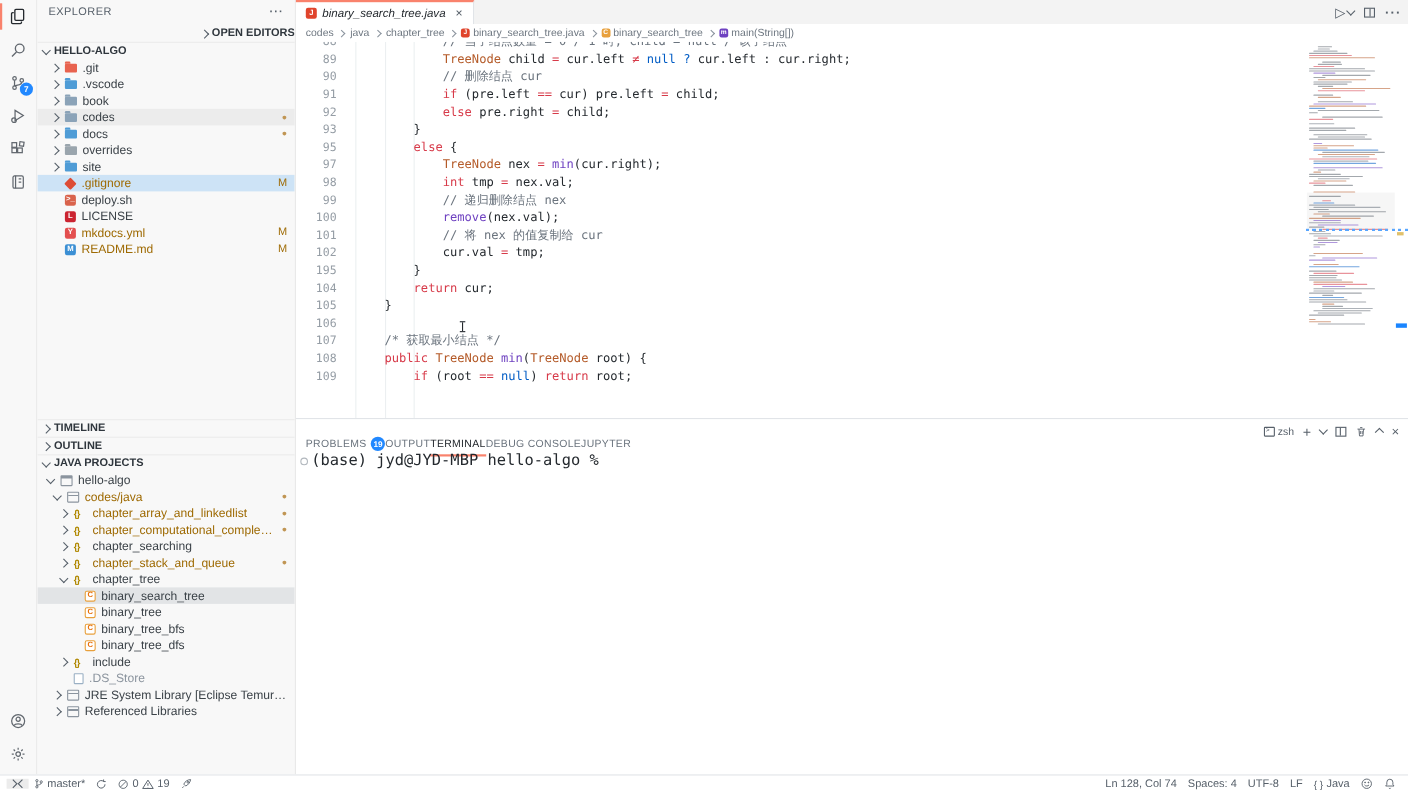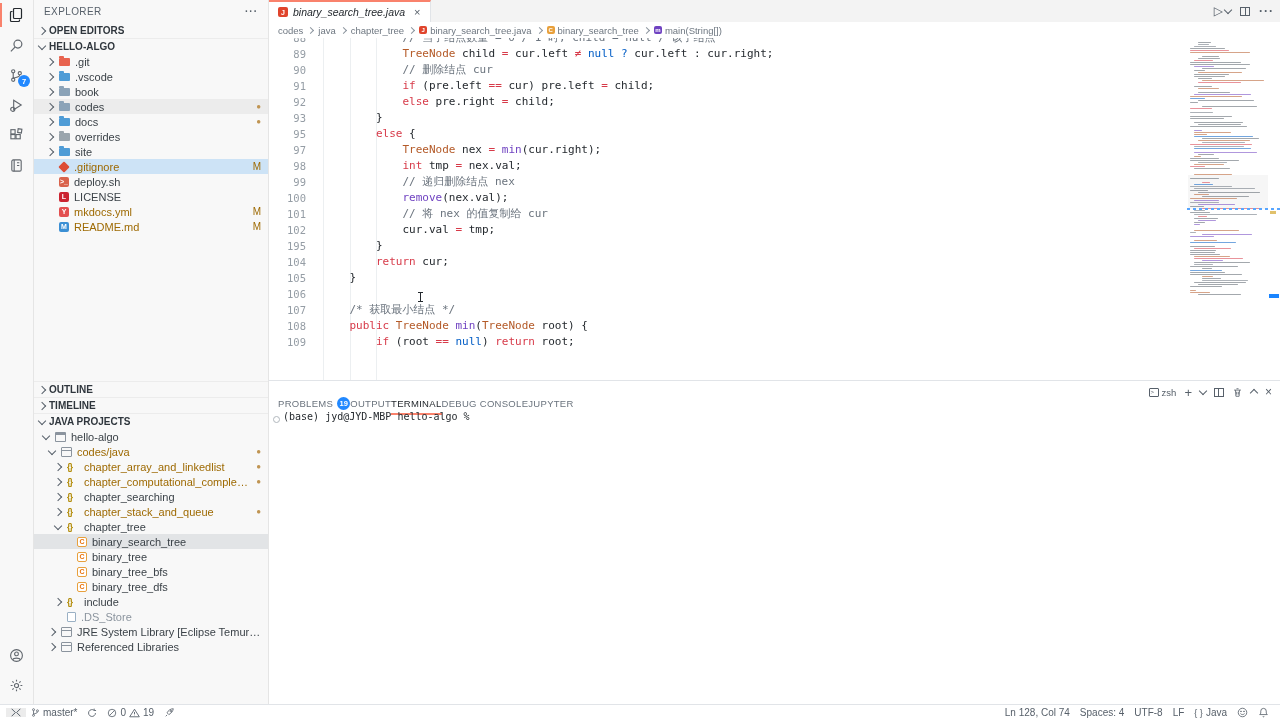--- a/index.html
+++ b/index.html
@@ -78,21 +78,21 @@
   .ibeam::before{content:"";position:absolute;left:3px;top:1px;bottom:1px;width:1px;background:#24292e;}
   .ibeam::after{content:"";position:absolute;left:1px;top:0;width:5px;height:1px;background:#24292e;box-shadow:0 9px 0 #24292e;}
   
   .panel{position:absolute;left:0;right:0;top:380px;height:324px;background:#fff;border-top:1px solid #e1e4e8;box-sizing:border-box;}
   .panel-tabs{height:22px;display:flex;align-items:center;padding-left:9px;font-size:9.5px;letter-spacing:.3px;color:#6a737d;position:relative;margin-top:12px;}
   .ptab{display:flex;align-items:center;gap:4px;height:100%;box-sizing:border-box;border-bottom:2px solid transparent;padding-top:1px;}
   .ptab.active{color:#24292e;border-bottom-color:#f9826c;}
   .pbadge{background:#2188ff;color:#fff;font-size:7.5px;min-width:13px;height:13px;border-radius:7px;display:inline-flex;align-items:center;justify-content:center;font-weight:bold;letter-spacing:0;}
   .panel-controls{position:absolute;right:8px;top:0;height:22px;display:flex;align-items:center;gap:8px;color:#57606a;font-size:11px;}
   .termbox{width:10px;height:9px;border:1px solid #57606a;border-radius:1px;font-size:6px;display:inline-flex;align-items:flex-start;padding-left:1px;color:#57606a;box-sizing:border-box;}
-  .terminal{position:absolute;top:22px;left:0;right:0;bottom:0;font-family:"DejaVu Sans Mono",monospace;font-size:10px;color:#24292e;padding:8px 0 0 14px;}
+  .terminal{position:absolute;top:22px;left:0;right:0;bottom:0;font-family:"DejaVu Sans Mono",monospace;font-size:14px;color:#24292e;padding:8px 0 0 14px;}
   .term-circ{position:absolute;left:4px;top:13px;width:5px;height:5px;border:1px solid #b1b7bd;border-radius:50%;}
   
   .status-bar{position:absolute;left:0;right:0;bottom:0;height:16px;background:#fff;border-top:1px solid #e1e4e8;display:flex;align-items:center;font-size:10px;color:#57606a;box-sizing:border-box;padding:0 6px;}
   .sb-item{display:flex;align-items:center;gap:3px;padding:0 5px;height:100%;}
   .sb-item.chip{background:#ececec;}
   .sb-left{display:flex;align-items:center;}
   .sb-right{display:flex;align-items:center;margin-left:auto;}
   svg{display:block;}
 </style>
 </head>
@@ -173,21 +173,21 @@
         </span>
       </div>
     </div>
   </div>
 
   <div class="sidebar">
     <div class="sb-header">
       <span>EXPLORER</span>
       <span class="more">···</span>
     </div>
-    <div class="sec-row" style="border-top:none;">
+    <div class="sec-row" style="border-top:none;justify-content:flex-end;">
       <span class="chev r"></span>
       <span>OPEN EDITORS</span>
     </div>
     <div class="sec-row">
       <span class="chev d"></span>
       <span>HELLO-ALGO</span>
     </div>
     <div id="explorer-files">
         <div class="row">
           <span class="chev-box">
@@ -266,25 +266,25 @@
           <span class="chev-box"></span>
           <span class="ficon" style="background: rgb(59, 143, 212);">M</span>
           <span class="lbl mod">README.md</span>
           <span class="mright">M</span>
         </div>
       </div>
 
     <div class="sb-lower">
       <div class="sec-row">
         <span class="chev r"></span>
-        <span>OUTLINE</span>
+        <span>TIMELINE</span>
       </div>
       <div class="sec-row">
         <span class="chev r"></span>
-        <span>TIMELINE</span>
+        <span>OUTLINE</span>
       </div>
       <div class="sec-row">
         <span class="chev d"></span>
         <span>JAVA PROJECTS</span>
       </div>
       <div id="java-tree">
           <div class="row" style="padding-left: 8px;">
             <span class="chev-box">
               <span class="chev d"></span>
             </span>

